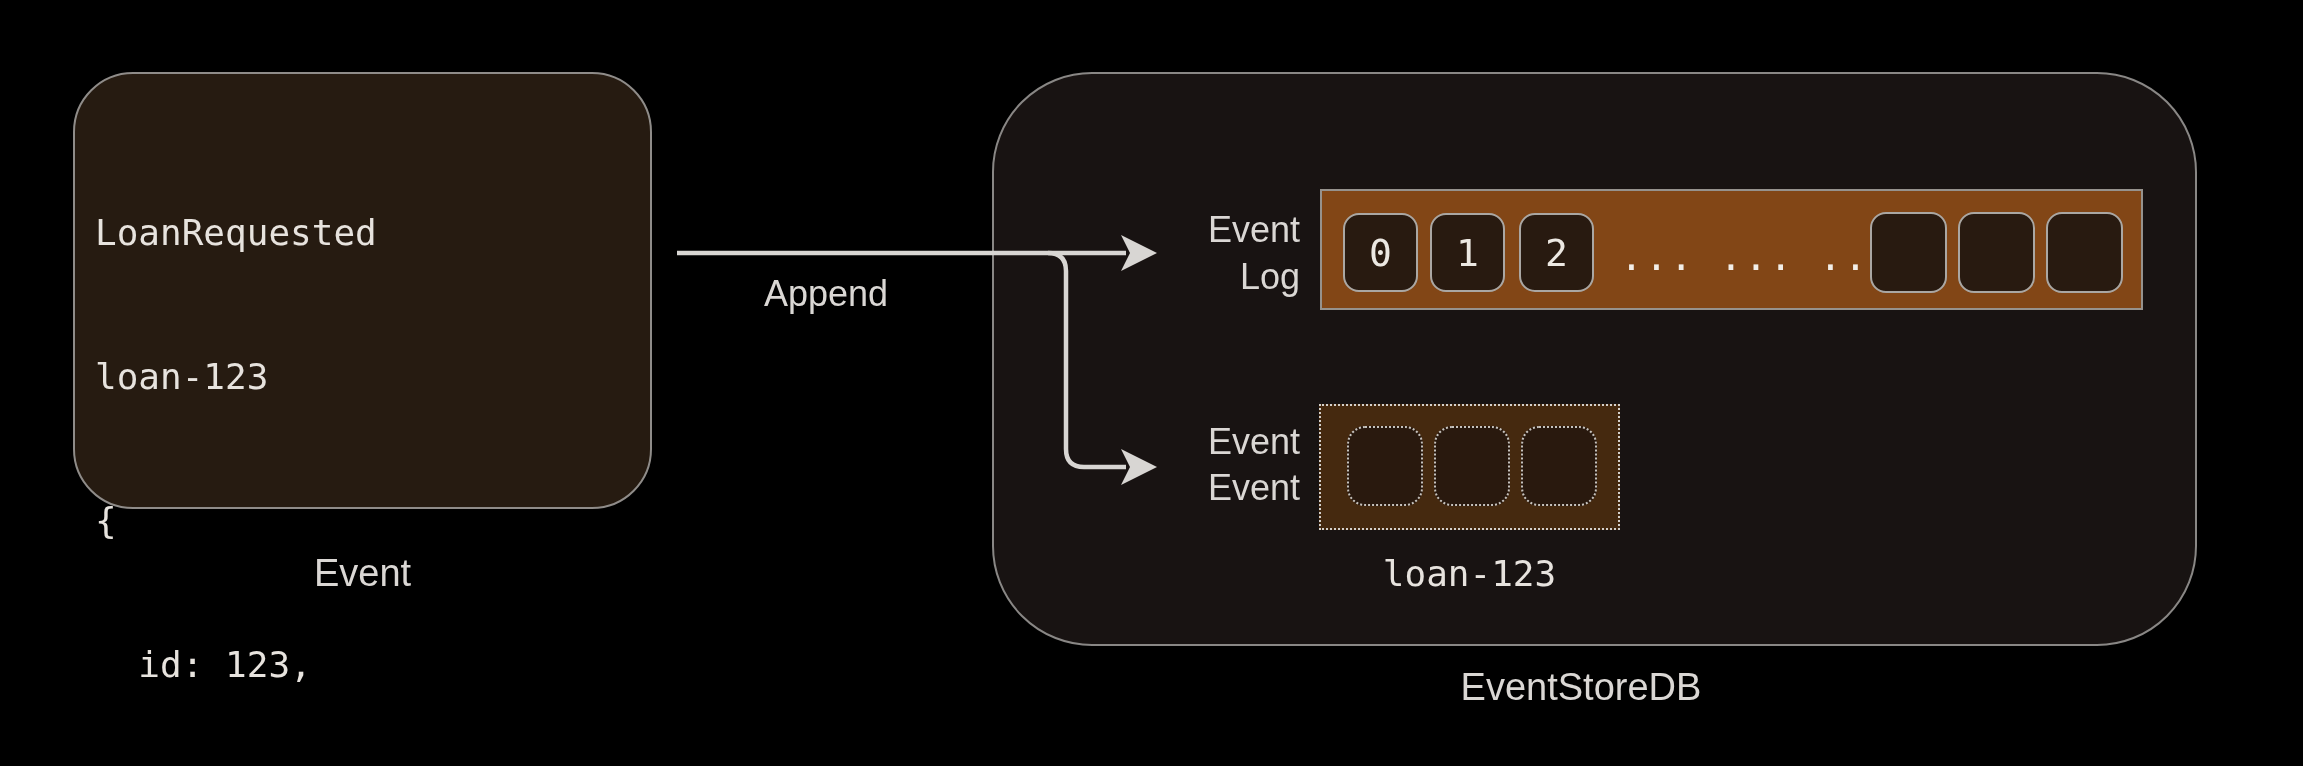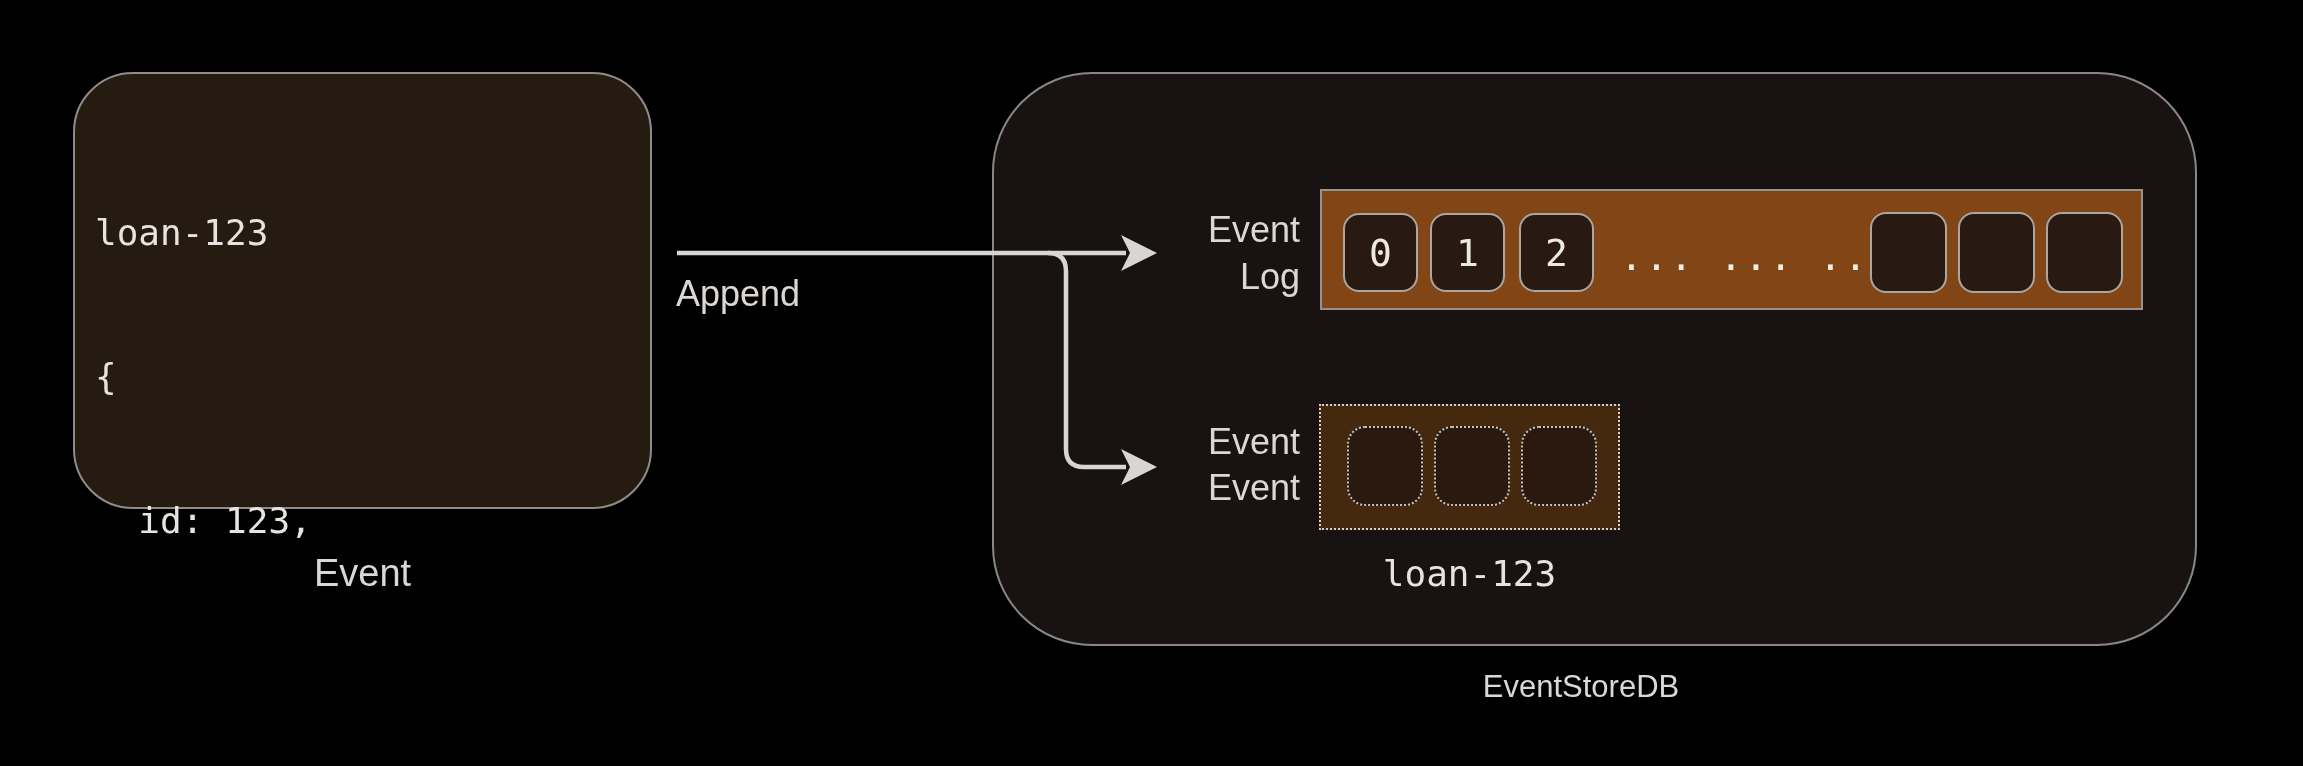--- a/index.html
+++ b/index.html
@@ -51,36 +51,36 @@
     left: 0; top: 0;
     width: 2303px; height: 766px;
     pointer-events: none;
   }
   .append-label {
     left: 676px; top: 272px;
     width: 300px;
     font-size: 36px;
     line-height: 44px;
     color: #dad7d4;
-    text-align: left;
+    text-align: center;
   }
 
   
   .esdb-container {
     left: 992px; top: 72px;
     width: 1205px; height: 574px;
     background: #181312;
     border: 2px solid #898785;
     border-radius: 100px;
     box-sizing: border-box;
   }
   .esdb-caption {
     left: 1381px; top: 662px;
     width: 400px;
-    font-size: 31px;
+    font-size: 38px;
     line-height: 50px;
   }
 
   
   .side-label {
     right: 1003px;
     text-align: right;
     font-size: 36px;
     color: #dad7d4;
   }
@@ -156,20 +156,21 @@
     color: #e7e3de;
   }
 </style>
 </head>
 <body>
 
 <div class="scene">
 
   <div class="abs event-card"></div>
   <div class="abs event-card-code">
+    <div>LoanRequested</div>
     <div>loan-123</div>
     <div>{</div>
     <div>  id: 123,</div>
     
     
     
   </div>
   <div class="abs caption event-caption">Event</div>
 
   <div class="abs append-label">Append</div>

